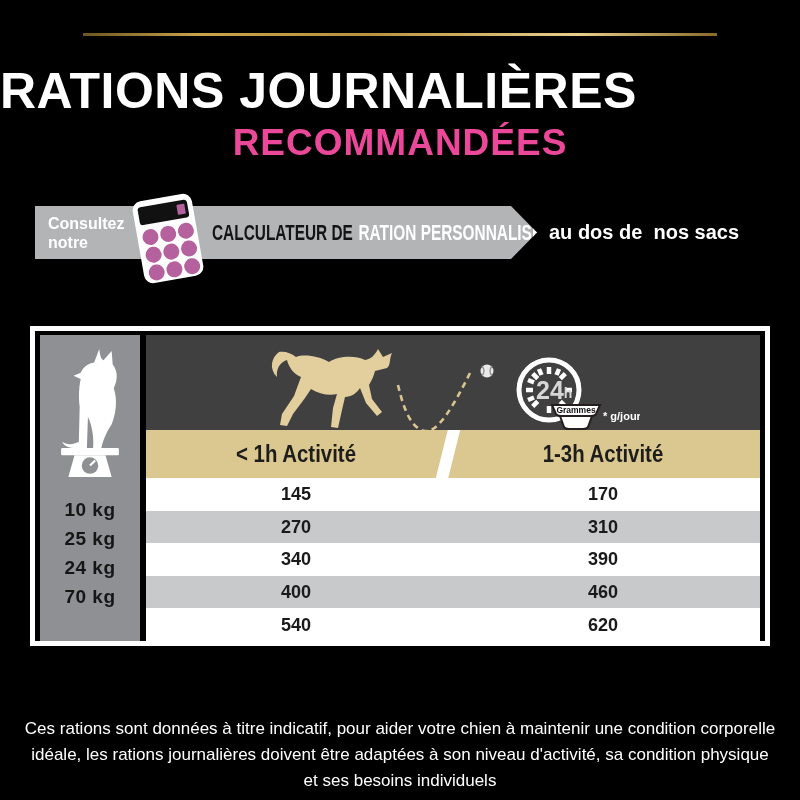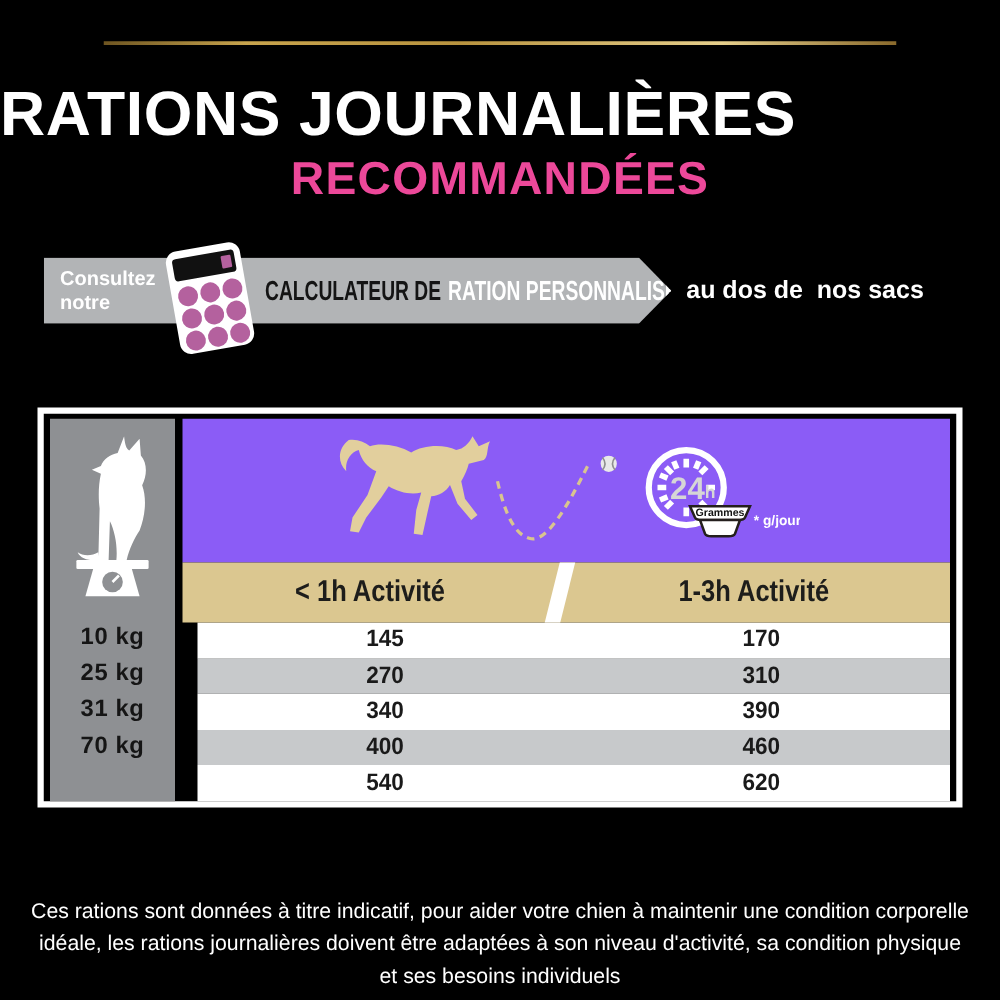--- a/index.html
+++ b/index.html
@@ -38,29 +38,29 @@
   
   .tbl{position:absolute;left:30px;top:326px;width:740px;height:320px;background:#fff;}
   .tbl-inner{position:absolute;left:5px;top:5px;right:5px;bottom:5px;background:#000;}
   .sidebar{position:absolute;left:5px;top:4px;width:100px;bottom:0;background:#8e9093;text-align:right;}
   .sidebar-icon{position:absolute;left:0;top:0;width:100px;height:158px;
     display:flex;align-items:center;justify-content:center;}
   .weights{position:absolute;left:0;top:160px;right:0;bottom:0;display:grid;grid-template-rows:repeat(5,1fr);}
   .weights div{display:flex;align-items:center;justify-content:center;
     font-size:19px;font-weight:bold;color:#151515;letter-spacing:.5px;}
   .main{position:absolute;left:111px;top:4px;right:5px;bottom:0;display:flex;flex-direction:column;}
-  .thead{position:relative;height:115px;background:#8b5cf6;flex:0 0 auto;}
+  .thead{position:relative;height:95px;background:#404040;flex:0 0 auto;}
   .tan{position:relative;height:48px;background:#dbc790;flex:0 0 auto;display:flex;overflow:hidden;}
   .tan .cell,.trow .cell{display:flex;align-items:center;justify-content:center;}
   .tan .cell{font-size:24px;font-weight:bold;color:#1d1d1b;transform:scaleX(.85);}
   .cell.c1{flex:0 0 300px;}
   .cell.c2{flex:1;}
   .slash{position:absolute;left:296px;top:-8px;width:12px;height:64px;background:#fff;transform:rotate(14deg);}
   .rows{flex:1;display:grid;grid-template-rows:repeat(5,1fr);}
-  .trow{display:flex;margin-left:12px;}
+  .trow{display:flex;}
   .trow:nth-child(odd){background:#ffffff;}
   .trow:nth-child(even){background:#c7c9cb;}
   .trow .cell{font-size:19px;font-weight:bold;color:#1a1a1a;transform:scaleX(.95);}
 
   .hdr-dog{position:absolute;left:122px;top:13px;}
   .hdr-traj{position:absolute;left:248px;top:26px;}
   .hdr-clock{position:absolute;left:364px;top:16px;}
 
   
   .disclaimer{position:absolute;left:22px;top:716px;width:756px;text-align:center;
@@ -115,21 +115,21 @@
               <rect x="8" y="96" width="56" height="7" rx="1"></rect>
               <path d="M21 103 L51 103 L57 124 L15 124 Z"></path>
             </g>
             <circle cx="36" cy="113" r="8" fill="#8e9093"></circle>
             <line x1="36" y1="113" x2="41" y2="108" stroke="#ffffff" stroke-width="2"></line>
           </svg>
         </div>
         <div class="weights">
           <div>10 kg</div>
           <div>25 kg</div>
-          <div>31 kg</div>
+          <div>24 kg</div>
           <div>70 kg</div>
         </div>
       </div>
 
       <div class="main">
         <div class="thead">
 
           <svg class="hdr-dog" width="126" height="86" viewBox="0 0 126 86">
             <path fill="#e2cf9d" d="M11 4 C3 10 1 21 9 29 C8 21 12 14 19 12 C21 20 26 26 33 29 L26 48 L14 66 L12 77 L19 78 L25 66 L37 50 L43 41 C51 46 61 48 69 46 L65 60 L63 79 L70 80 L74 62 L77 49 C83 49 89 45 92 40 L98 55 L109 68 L114 64 L104 51 L101 37 C104 32 106 27 107 23 L119 20 C123 17 121 11 124 5 L115 9 L110 1 C107 7 103 11 97 12 C87 7 70 8 61 14 C51 8 36 6 28 9 C23 5 17 3 11 4 Z"></path>
           </svg>

